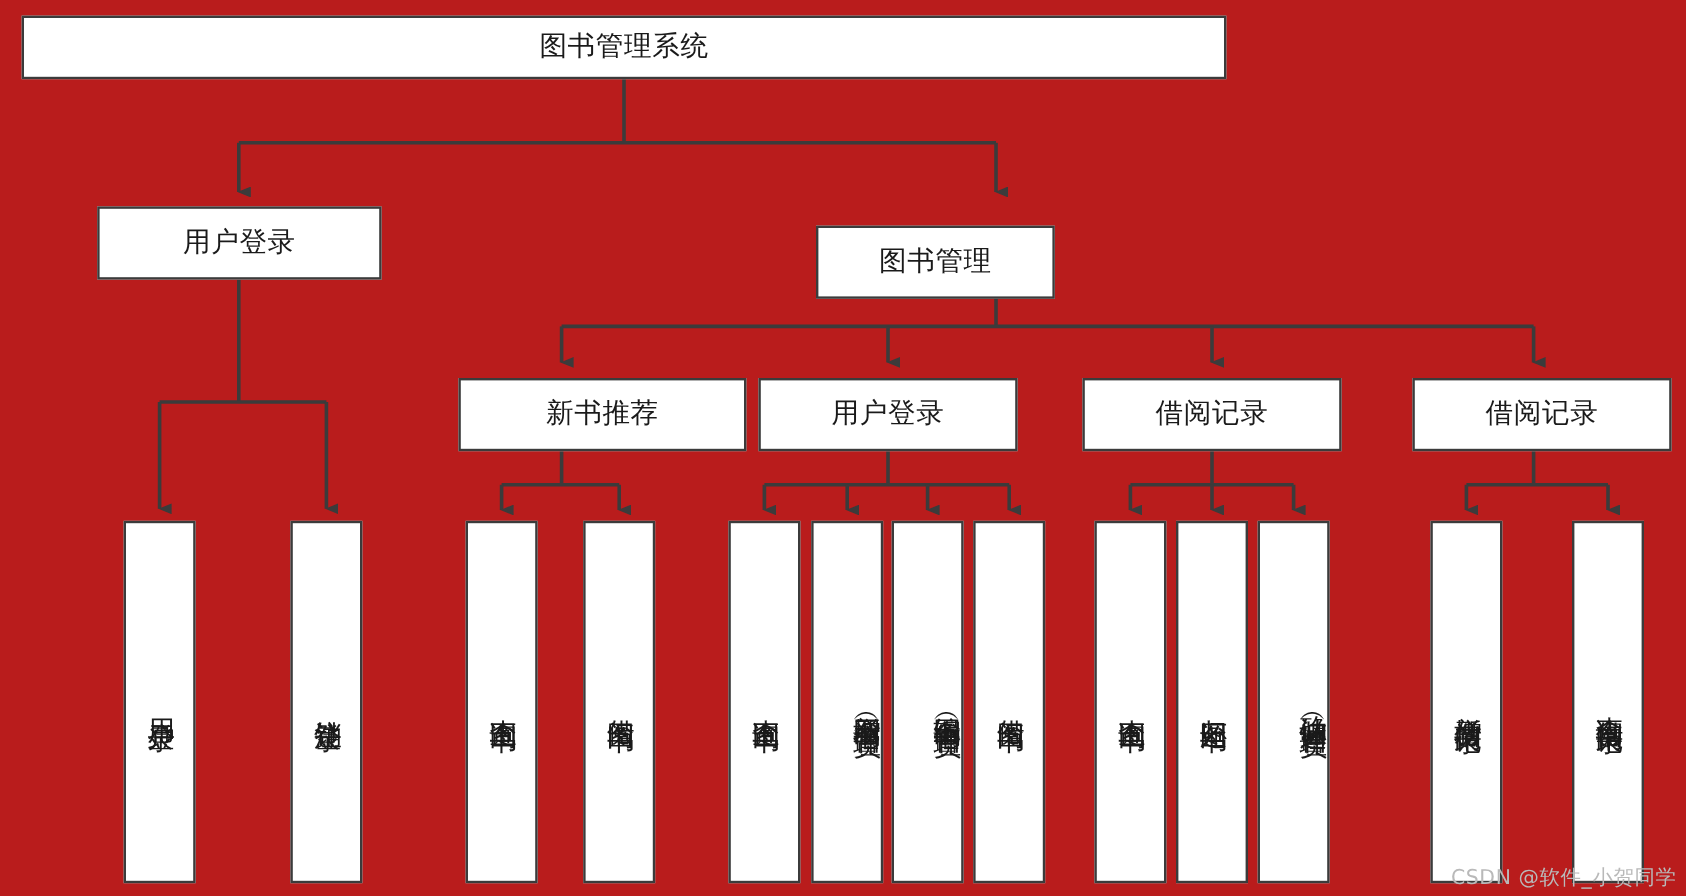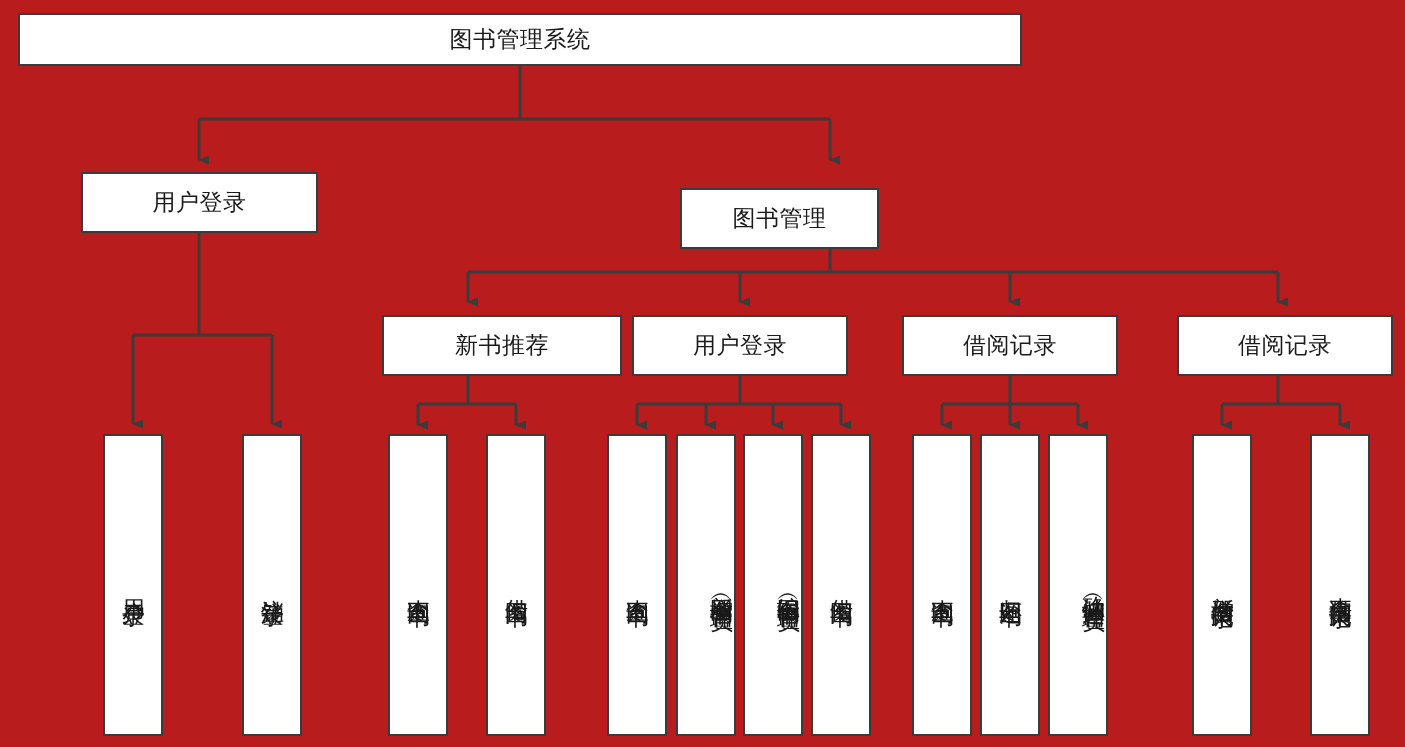--- a/index.html
+++ b/index.html
@@ -145,14 +145,15 @@
   <div class="node node-v tall-text" style="left:743px; top:434px; width:60px; height:302px;">编辑图书（管理员）</div>
   <div class="node node-v mid" style="left:811px; top:434px; width:60px; height:302px;">借阅图书</div>
 
   <div class="node node-v mid" style="left:912px; top:434px; width:60px; height:302px;">查询图书</div>
   <div class="node node-v mid" style="left:980px; top:434px; width:60px; height:302px;">归还图书</div>
   <div class="node node-v tall-text" style="left:1048px; top:434px; width:60px; height:302px;">确认归还（管理员）</div>
 
   <div class="node node-v mid" style="left:1192px; top:434px; width:60px; height:302px;">新增借阅记录</div>
   <div class="node node-v mid" style="left:1310px; top:434px; width:60px; height:302px;">查询借阅记录</div>
 
+  <div id="watermark">CSDN @软件_小贺同学</div>
 
 </div>
 
 </body></html>

